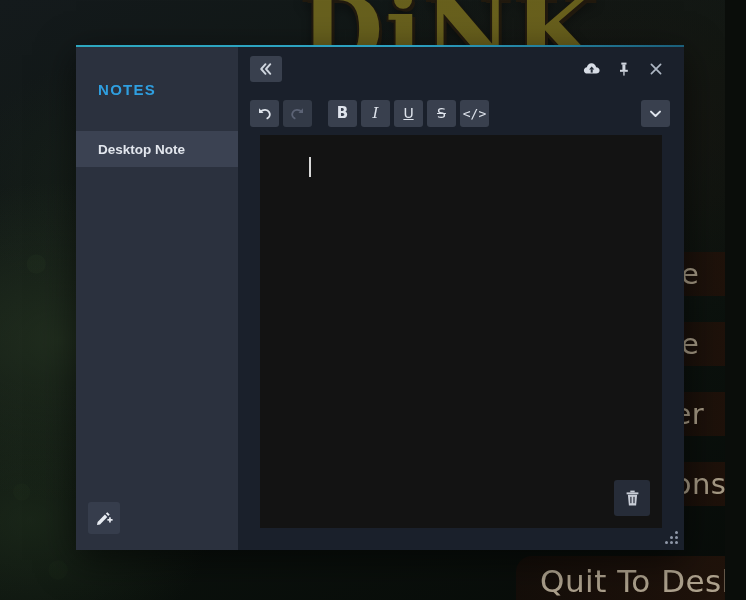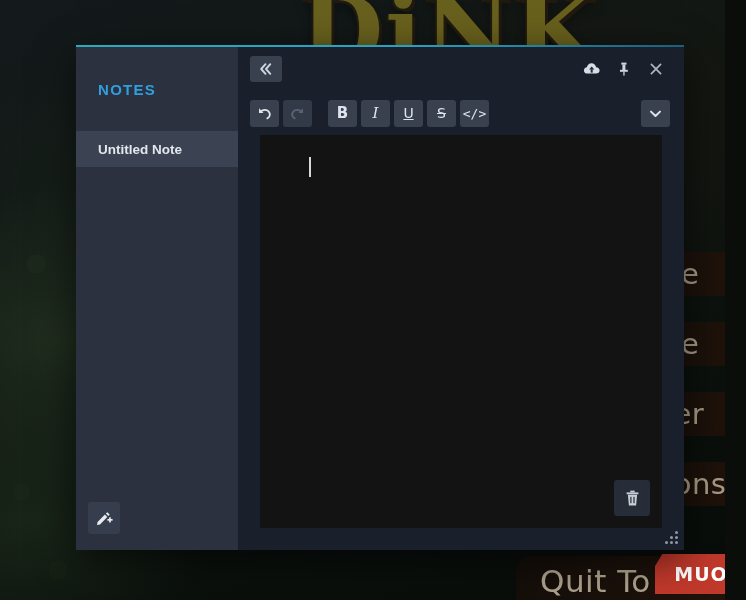--- a/index.html
+++ b/index.html
@@ -361,39 +361,36 @@
     </div>
     <div class="game-menu-item">
       <span>Options</span>
     </div>
   </div>
 
   <div class="game-quit">
     <span>Quit To Desktop</span>
   </div>
 
-  <div class="muo-badge">
-    <span>MUO</span>
-  </div>
 
   <div class="notes-window">
 
     <div class="accent-line"></div>
 
     <div class="window-body">
 
       <div class="sidebar">
 
         <div class="sidebar-header">
           <div class="sidebar-title">NOTES</div>
         </div>
 
         <div class="note-list">
           <div class="note-item selected">
-            <span>Untitled Note</span>
+            <span>Desktop Note</span>
           </div>
         </div>
 
         <div class="sidebar-footer">
           <div class="new-note-btn">
             <svg width="18" height="18" viewBox="0 0 18 18">
               <path d="M2.6 13.0 L9.9 5.6 L12.3 8.0 L5.0 15.4 L2.0 16.0 Z" fill="#e8ecf2"></path>
               <path d="M10.9 4.6 L12.3 3.2 L14.7 5.6 L13.3 7.0 Z" fill="#e8ecf2"></path>
               <rect x="12.4" y="10.0" width="5.2" height="1.7" fill="#e8ecf2"></rect>
               <rect x="14.1" y="8.3" width="1.7" height="5.2" fill="#e8ecf2"></rect>

